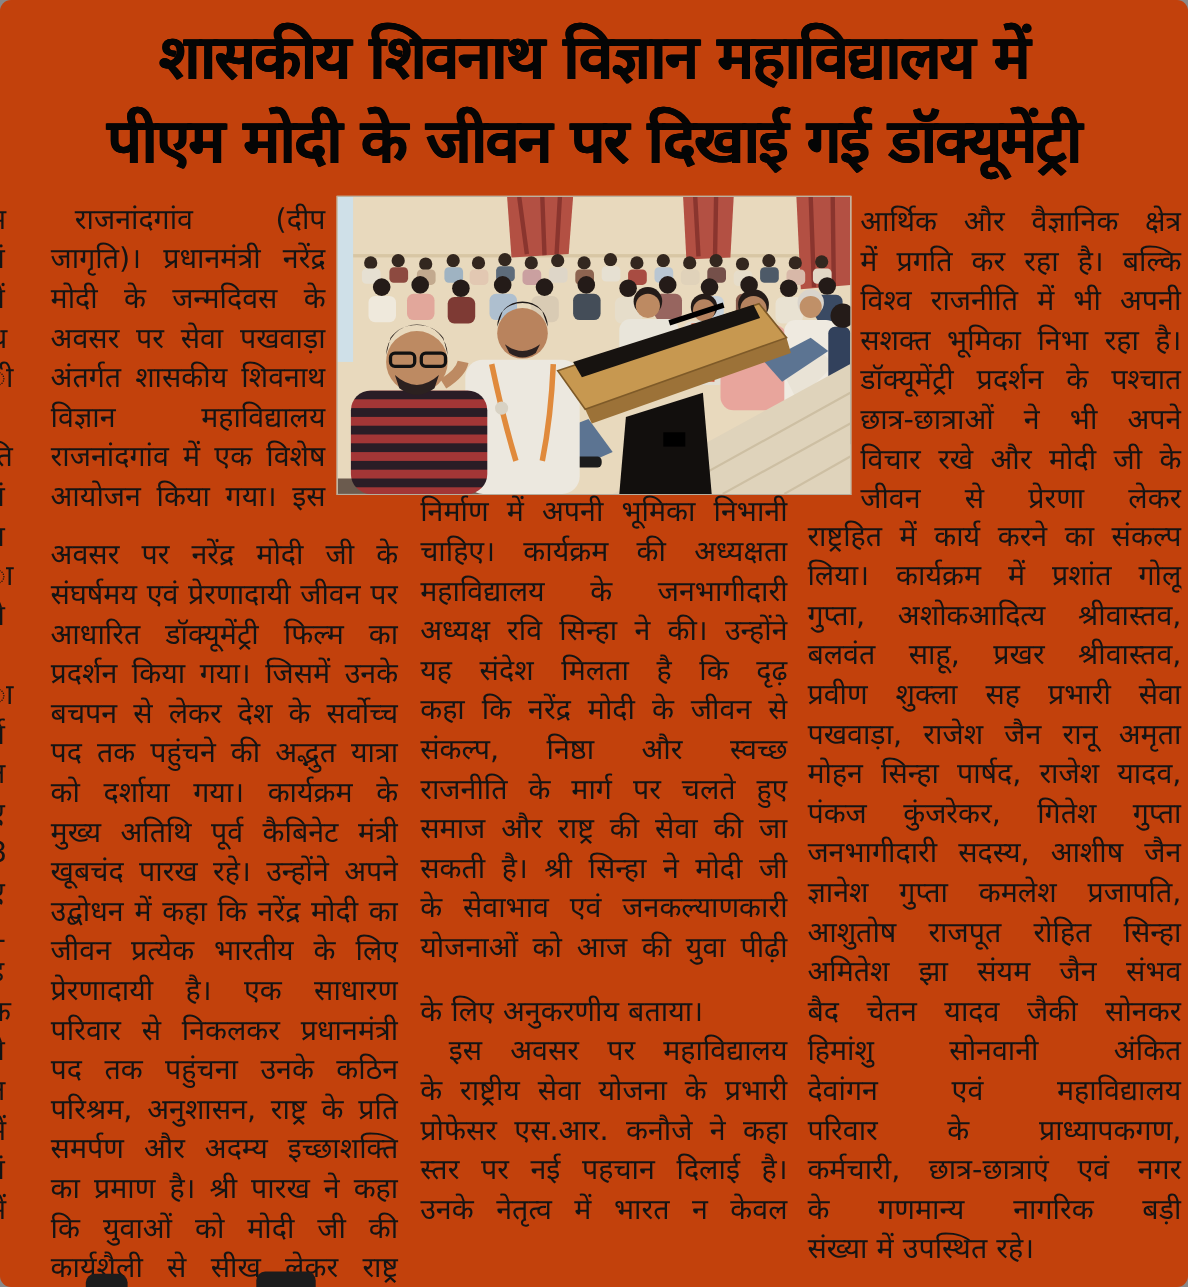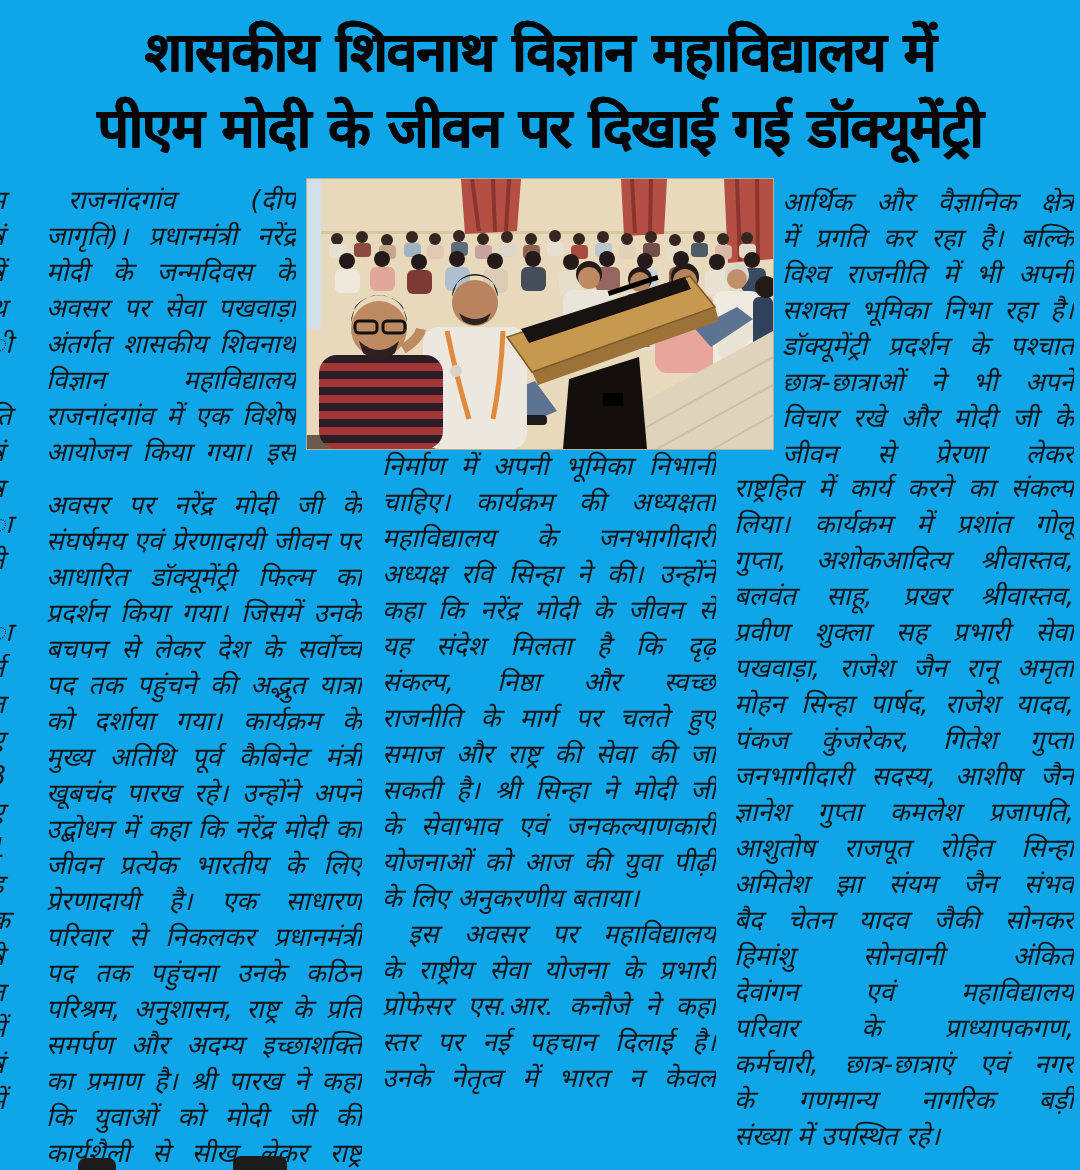--- a/index.html
+++ b/index.html
@@ -1,45 +1,46 @@
 <!DOCTYPE html>
 <html><head>
 <meta charset="utf-8">
 <style>
   html,body{margin:0;padding:0;background:#888;}
   .page{
     position:relative;
     width:1080px;height:1170px;
-    background:#0ea5e9;
+    background:#c2410c;
     overflow:hidden;
     font-family:"DejaVu Sans","Liberation Sans",sans-serif;
     color:#141414;
+    border-radius:10px;
   }
   
   .headline{
     position:absolute;left:30px;top:14px;width:1020px;
     text-align:center;font-weight:bold;color:#050505;
   }
   .headline .hl{
     font-size:55px;line-height:76px;white-space:nowrap;
     text-shadow:0.8px 0 0 #050505,-0.4px 0 0 #050505;
     letter-spacing:-1px;
   }
   
-  .col{position:absolute;font-style:italic;}
+  .col{position:absolute;}
   .line{
     height:36px;line-height:36px;font-size:26px;
     text-align:justify;text-align-last:justify;
     overflow:hidden;white-space:nowrap;
   }
   .col-left-narrow{left:46px;top:182px;width:250px;}
   .col-left-narrow .line:nth-child(1){text-indent:22px;}
   .col-left-wide{left:46px;top:487px;width:316px;}
   .col-middle{left:382px;top:448px;width:334px;}
-  .col-middle .line:nth-child(13){text-align-last:left;}
+  .col-middle .line:nth-child(13){text-align-last:left;margin-top:22px;}
   .col-middle .line:nth-child(14){text-indent:26px;}
   .col-right-narrow{left:782px;top:184px;width:292px;}
   .col-right-wide{left:734px;top:470px;width:340px;}
   .col-right-wide .line:nth-child(19){text-align-last:left;}
   
   .edge-strip{position:absolute;left:0;top:182px;width:30px;}
   .edge-strip .line{
     text-align:left;text-align-last:left;
     transform:translateX(-10px);
   }
@@ -122,22 +123,22 @@
       <div class="line">समर्पण और अदम्य इच्छाशक्ति</div>
       <div class="line">का प्रमाण है। श्री पारख ने कहा</div>
       <div class="line">कि युवाओं को मोदी जी की</div>
       <div class="line">कार्यशैली से सीख लेकर राष्ट्र</div>
     </div>
   <div class="col col-middle">
       <div class="line">निर्माण में अपनी भूमिका निभानी</div>
       <div class="line">चाहिए। कार्यक्रम की अध्यक्षता</div>
       <div class="line">महाविद्यालय के जनभागीदारी</div>
       <div class="line">अध्यक्ष रवि सिन्हा ने की। उन्होंने</div>
+      <div class="line">यह संदेश मिलता है कि दृढ़</div>
       <div class="line">कहा कि नरेंद्र मोदी के जीवन से</div>
-      <div class="line">यह संदेश मिलता है कि दृढ़</div>
       <div class="line">संकल्प, निष्ठा और स्वच्छ</div>
       <div class="line">राजनीति के मार्ग पर चलते हुए</div>
       <div class="line">समाज और राष्ट्र की सेवा की जा</div>
       <div class="line">सकती है। श्री सिन्हा ने मोदी जी</div>
       <div class="line">के सेवाभाव एवं जनकल्याणकारी</div>
       <div class="line">योजनाओं को आज की युवा पीढ़ी</div>
       <div class="line">के लिए अनुकरणीय बताया।</div>
       <div class="line">इस अवसर पर महाविद्यालय</div>
       <div class="line">के राष्ट्रीय सेवा योजना के प्रभारी</div>
       <div class="line">प्रोफेसर एस.आर. कनौजे ने कहा</div>

